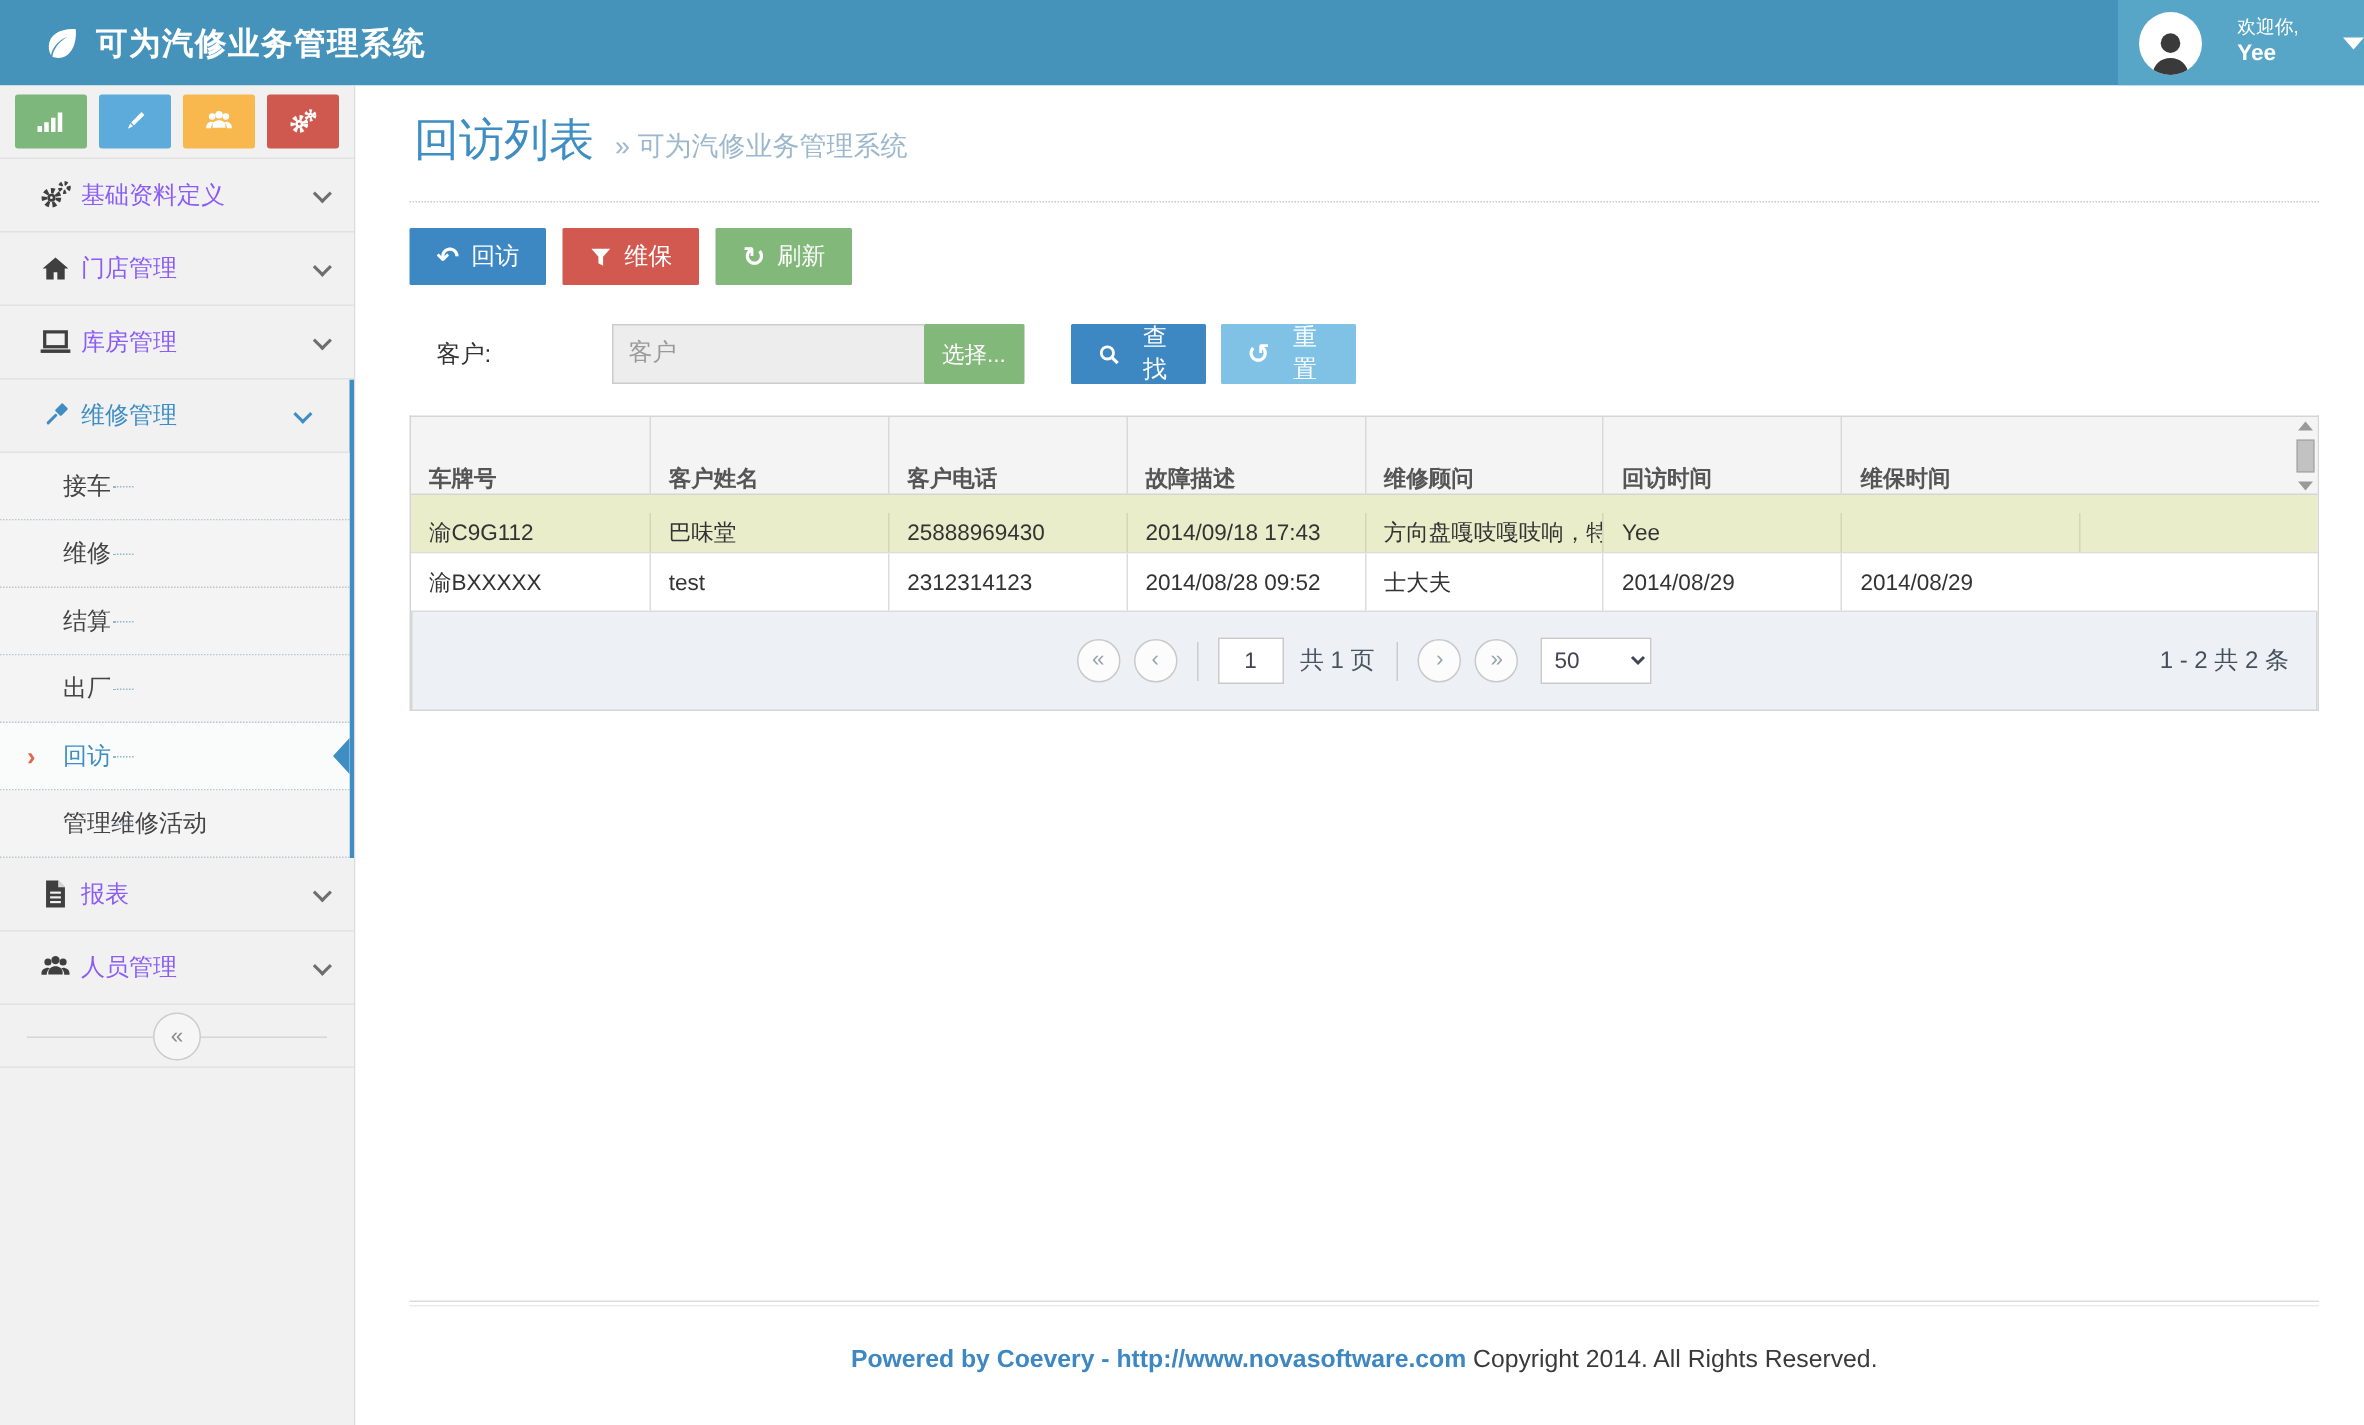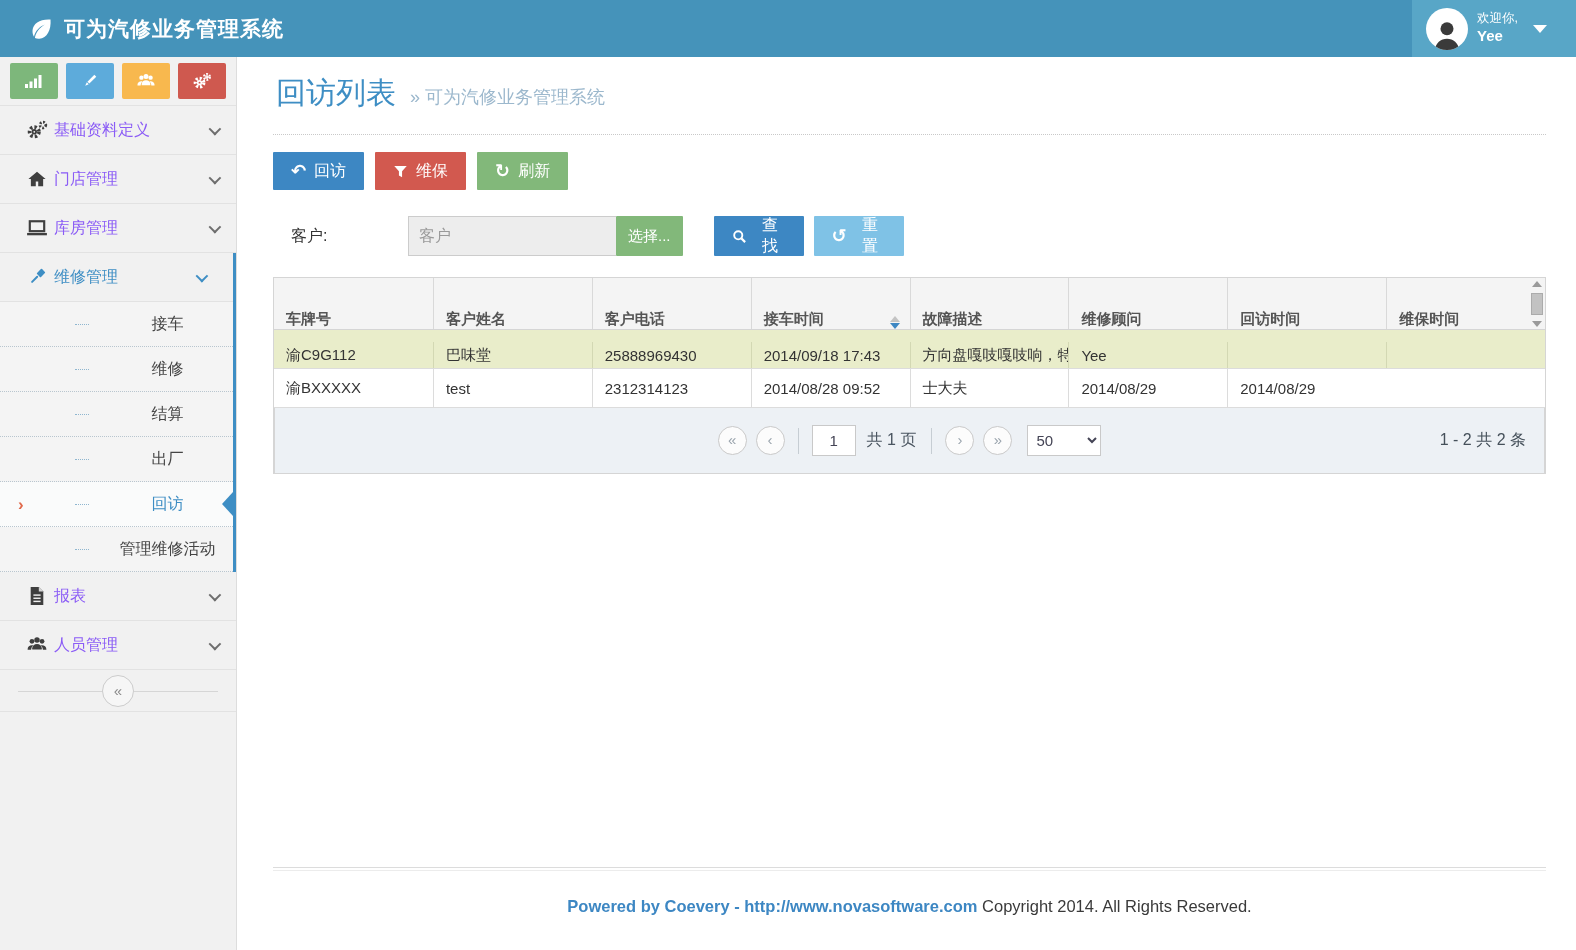--- a/index.html
+++ b/index.html
@@ -7,21 +7,21 @@
   body {
     font-family: "Liberation Sans", "DejaVu Sans", sans-serif;
     background:#fff; color:#333; overflow:hidden;
     display:flex; flex-direction:column;
   }
   
   .topbar { height:57px; background:#4593ba; display:flex; align-items:center; flex:none;gap:48px; }
   .brand { display:flex; align-items:center; gap:10px; padding-left:28px; flex:1; }
   .brand svg { display:block; }
   .brand-title { color:#fff; font-size:21px; font-weight:bold; letter-spacing:1px; }
-  .userbox { width:164px; height:57px; background:#58a6c7; display:flex; align-items:center; gap:9px; padding:0 0 0 14px; cursor:pointer; }
+  .userbox { width:164px; height:57px; background:#58a6c7; display:flex; align-items:center; gap:9px; padding:0 0 0 14px; cursor:pointer;justify-content:space-between; }
   .avatar { width:42px; height:42px; border-radius:50%; background:#fff; display:flex; align-items:flex-end; justify-content:center; overflow:hidden; flex:none; }
   .welcome { color:#fff; line-height:1.25; }
   .welcome .l1 { font-size:12.5px; }
   .welcome .l2 { font-size:15px; font-weight:bold; }
   .caret-down { width:0; height:0; border-left:7px solid transparent; border-right:7px solid transparent; border-top:8px solid #fff; margin-left:6px; }
 
   .shell { flex:1; display:flex; min-height:0; }
 
   
   .sidebar { width:237px; flex:none; background:#f1f1f1; border-right:1px solid #ddd; display:flex; flex-direction:column; }
@@ -34,21 +34,21 @@
   .menu-icon { width:34px; display:flex; align-items:center; justify-content:flex-start; color:#3f3f3f; }
   .menu-label { font-size:16px; color:#8b5cf6; flex:1; }
   .chev { width:9px; height:9px; border-right:2px solid #6e6e6e; border-bottom:2px solid #6e6e6e; transform:rotate(45deg) translateY(-2px); }
   .menu-item.active .menu-label { color:#3e8ec4; }
   .menu-item.active .menu-icon { color:#3e8ec4; }
   .menu-item.active .chev { border-color:#3e8ec4; }
 
   .active-section { border-right:3px solid #3e8ec4; }
   .active-section .menu-item { padding-right:28px;justify-content:flex-end; }
   .submenu { position:relative; }
-  .submenu-item { height:45px; display:flex; align-items:center; padding-left:102px; border-bottom:1px dotted #b9c6cf; font-size:16px; color:#444; cursor:pointer; position:relative; background:#f4f4f4;justify-content:center; }
+  .submenu-item { height:45px; display:flex; align-items:center; padding-left:42px; border-bottom:1px dotted #b9c6cf; font-size:16px; color:#444; cursor:pointer; position:relative; background:#f4f4f4; }
   .submenu::before { content:""; position:absolute; left:75px; top:0; bottom:0; border-left:1px dotted #8fb6cf; }
   .submenu-item::before { content:""; position:absolute; left:75px; top:50%; width:14px; border-top:1px dotted #8fb6cf; }
   .submenu-item.active { background:#fafbfb; color:#3e8ec4; }
   .sub-marker { position:absolute; left:18px; color:#e0694b; font-size:17px; font-weight:bold; line-height:1; }
   .tri-marker { position:absolute; right:0; top:50%; transform:translateY(-50%); width:0; height:0; border-top:12px solid transparent; border-bottom:12px solid transparent; border-right:11px solid #3e8ec4; }
 
   .collapse-row { height:42px; display:flex; align-items:center; justify-content:center; position:relative; border-bottom:1px solid #e2e2e2; }
   .collapse-row::before { content:""; position:absolute; left:18px; right:18px; top:50%; border-top:1px solid #d6d6d6; }
   .collapse-btn { width:32px; height:32px; border-radius:50%; background:#f6f6f6; border:1px solid #ccc; color:#8a8a8a; font-size:15px; display:flex; align-items:center; justify-content:center; position:relative; cursor:pointer; }
 
@@ -349,27 +349,20 @@
         <div class="th">
             <span>车牌号</span>
           </div>
         <div class="th">
             <span>客户姓名</span>
           </div>
         <div class="th">
             <span>客户电话</span>
           </div>
         <div class="th">
-          <span>接车时间</span>
-          <span class="sort-icon">
-              <span class="up"></span>
-              <span class="down"></span>
-            </span>
-        </div>
-        <div class="th">
             <span>故障描述</span>
           </div>
         <div class="th">
             <span>维修顾问</span>
           </div>
         <div class="th">
             <span>回访时间</span>
           </div>
         <div class="th">
             <span>维保时间</span>

